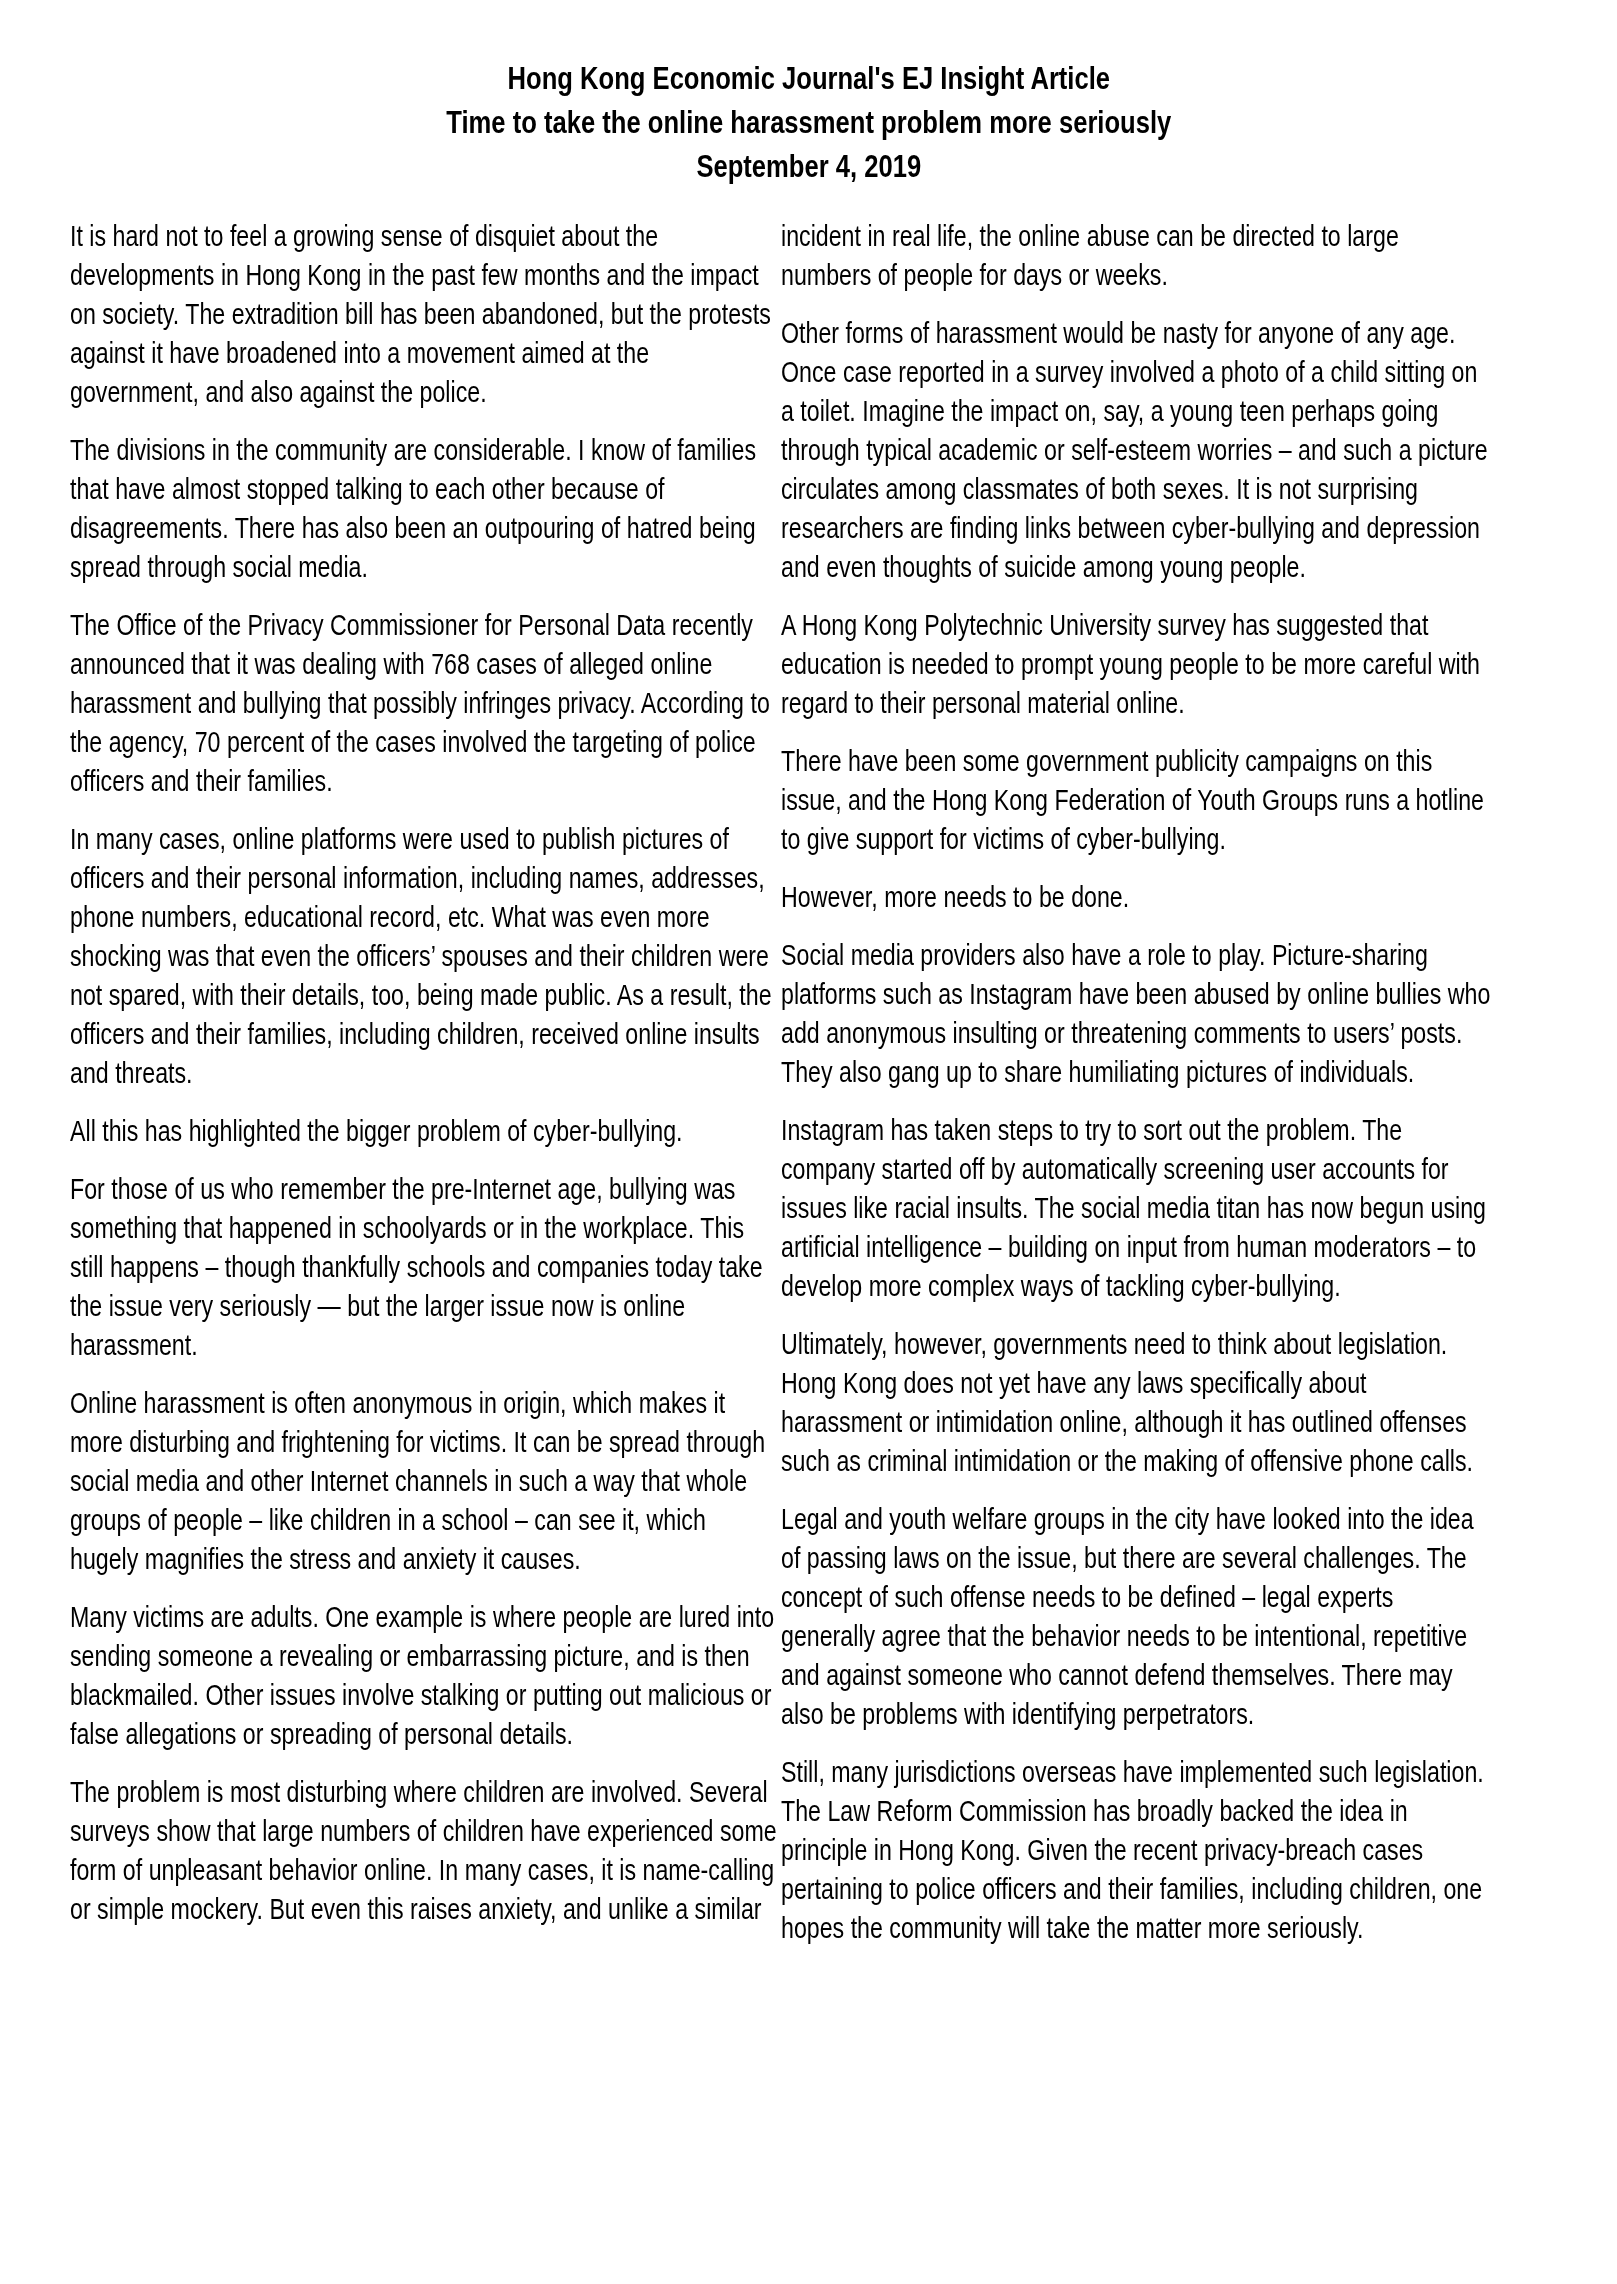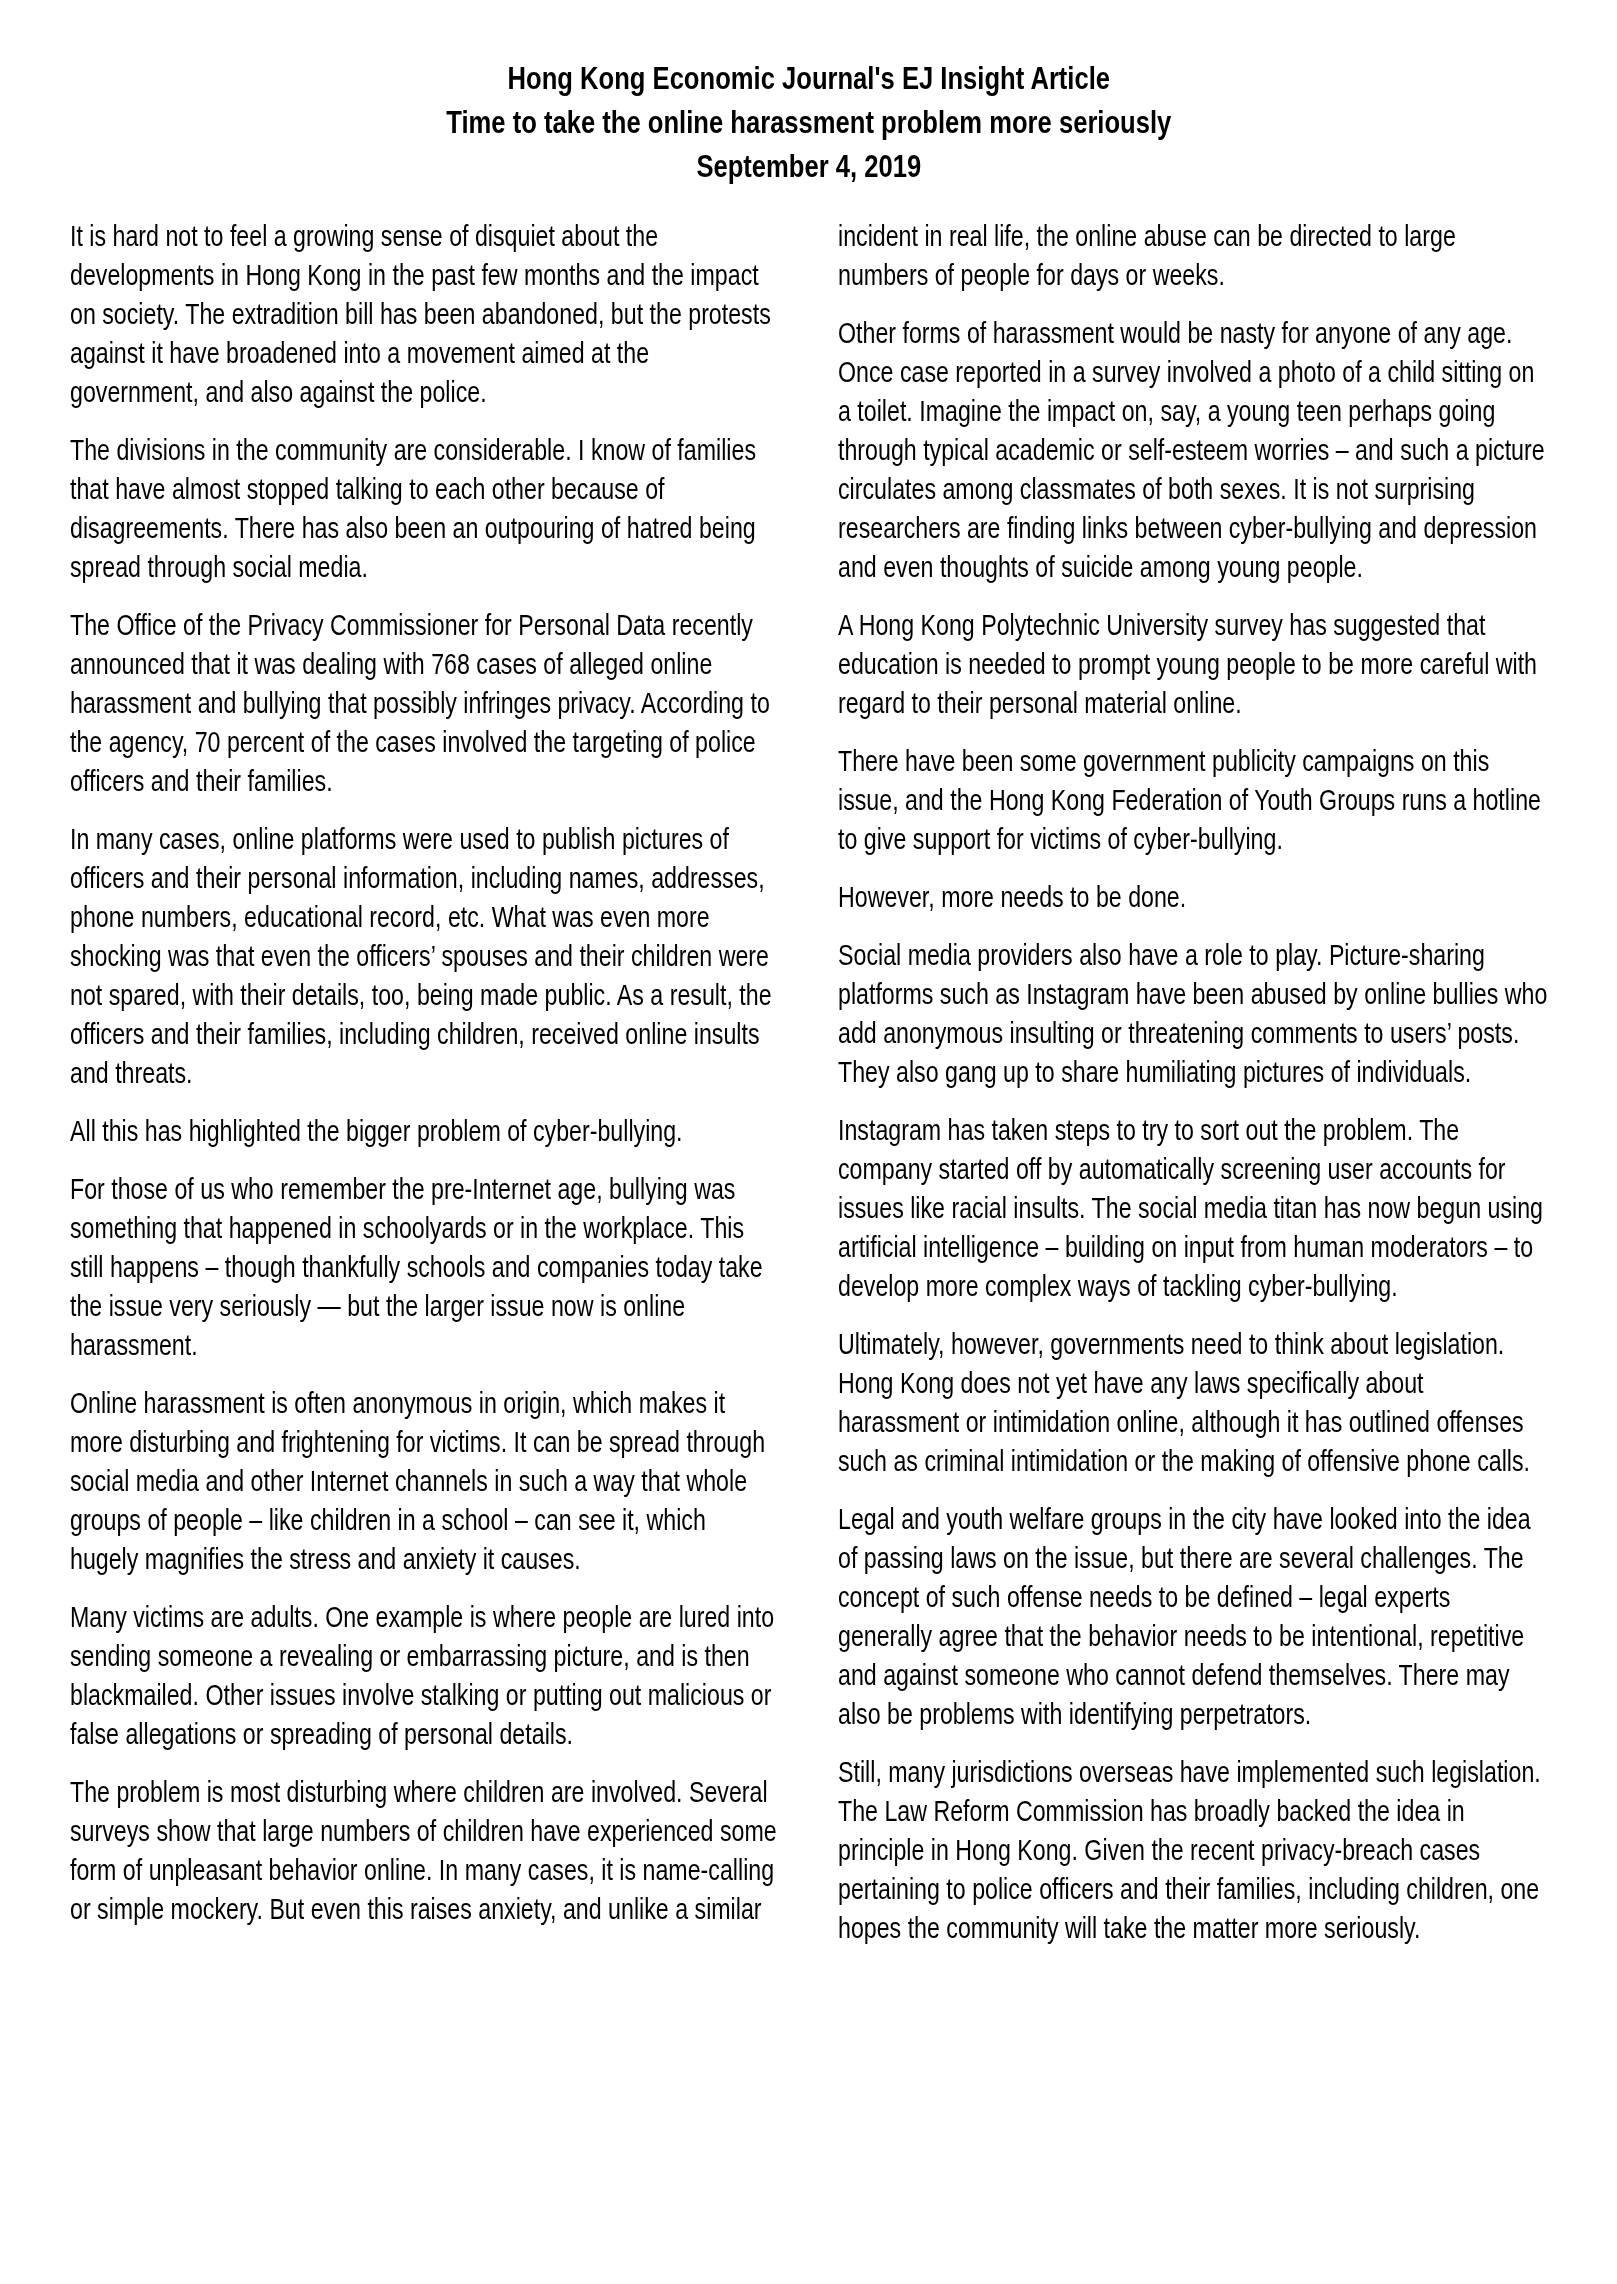--- a/index.html
+++ b/index.html
@@ -31,21 +31,20 @@
   }
   .doc-header h1, .doc-header h2, .doc-header h3 {
     margin: 0;
     font-size: 32px;
     line-height: 44px;
     font-weight: bold;
     letter-spacing: 0;
   }
   .columns {
     display: flex;
-    gap: 57px;
     padding: 29px 70px 0 70px;
     box-sizing: border-box;
   }
   .column {
     width: 711px;
     flex: 0 0 711px;
   }
   .column .condense {
     width: 888px; 
   }

